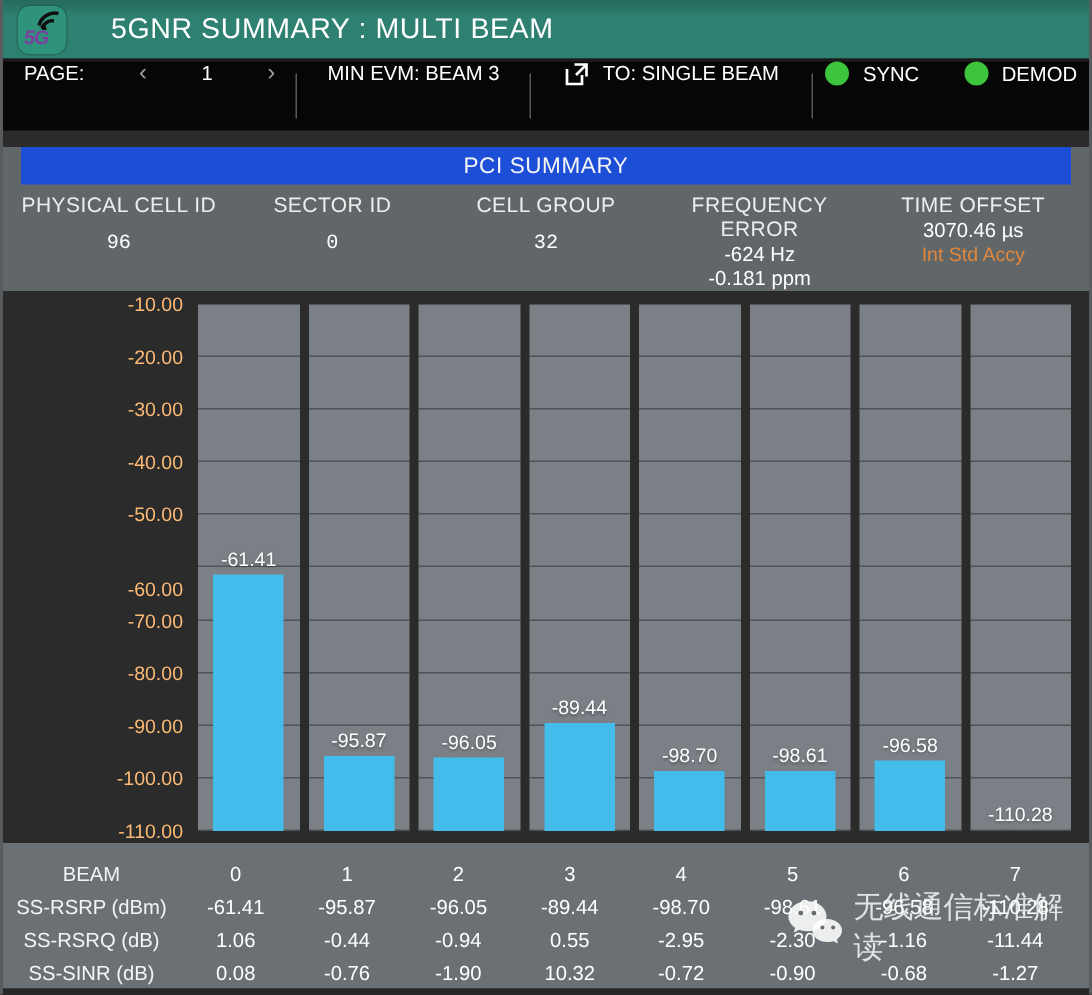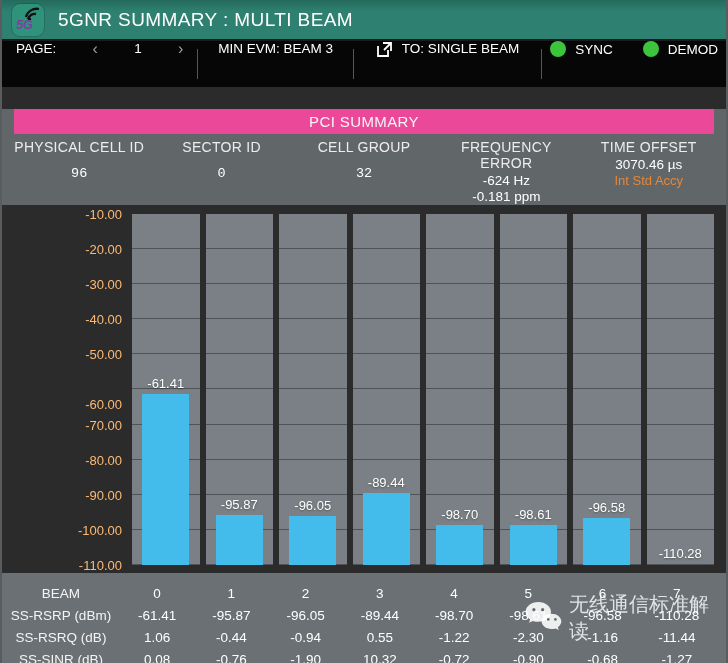--- a/index.html
+++ b/index.html
@@ -6,21 +6,21 @@
   body { background:#1c1c1c; font-family:"Liberation Sans", sans-serif; }
   .app {
     width:728px; height:663px; position:relative; overflow:hidden;
     background:#2b2b2b; margin:0 auto;
     border-left:2px solid #585c5f; border-right:2px solid #585c5f;
   }
 
   
   .header {
     height:41px; background:linear-gradient(#256a5c, #2e8170 30%, #2e8170);
-    display:flex; align-items:center; padding:0 10px; gap:14px;
+    display:flex; align-items:center; padding:0 10px; gap:30px;
     border-bottom:2px solid #1b1b1b;
   }
   .logo-tile {
     width:32px; height:32px; border-radius:8px; background:#2f937b;
     position:relative; flex:0 0 auto; box-shadow:0 0 0 1px rgba(0,0,0,0.15);
   }
   .logo-5g {
     position:absolute; left:4px; bottom:4px; font-size:13px; font-weight:bold;
     font-style:italic; color:#7c3fa0; letter-spacing:-0.5px;
   }
@@ -39,21 +39,21 @@
   .vdiv { width:1px; background:#54585b; height:30px; align-self:center; }
   .seg-minevm { width:155px; justify-content:center; }
   .seg-to { width:188px; justify-content:center; gap:9px; cursor:pointer; }
   .seg-status { flex:1; justify-content:center; gap:14px; }
   .status-item { display:flex; align-items:center; gap:9px; padding:0 8px; }
   .dot { width:16px; height:16px; border-radius:50%; background:#3dc43d; }
 
   
   .pci { height:96px; background:#616669; }
   .pci-titlebar {
-    margin:22px 12px 0 12px; height:25px; background:#ec4899;
+    margin:11px 12px 0 12px; height:25px; background:#1d4ed8;
     display:flex; align-items:center; justify-content:center;
   }
   .pci-title { color:#f5f5f5; font-size:15px; letter-spacing:0.4px; }
   .pci-grid {
     display:grid; grid-template-columns:repeat(5, 1fr);
     padding:5px 6px 0 6px; text-align:center;
   }
   .pci-col { display:flex; flex-direction:column; align-items:center; }
   .pci-label { color:#ededed; font-size:14px; letter-spacing:0.3px; margin-bottom:2px; }
   .pci-val { color:#ffffff; font-size:13.5px; line-height:16px; }
@@ -342,21 +342,21 @@
         <span>-98.61</span>
         <span>-96.58</span>
         <span>-110.28</span>
       </div>
       <div class="trow">
         <span class="rlabel">SS-RSRQ (dB)</span>
         <span>1.06</span>
         <span>-0.44</span>
         <span>-0.94</span>
         <span>0.55</span>
-        <span>-1.22</span>
+        <span>-2.95</span>
         <span>-2.30</span>
         <span>-1.16</span>
         <span>-11.44</span>
       </div>
       <div class="trow">
         <span class="rlabel">SS-SINR (dB)</span>
         <span>0.08</span>
         <span>-0.76</span>
         <span>-1.90</span>
         <span>10.32</span>

